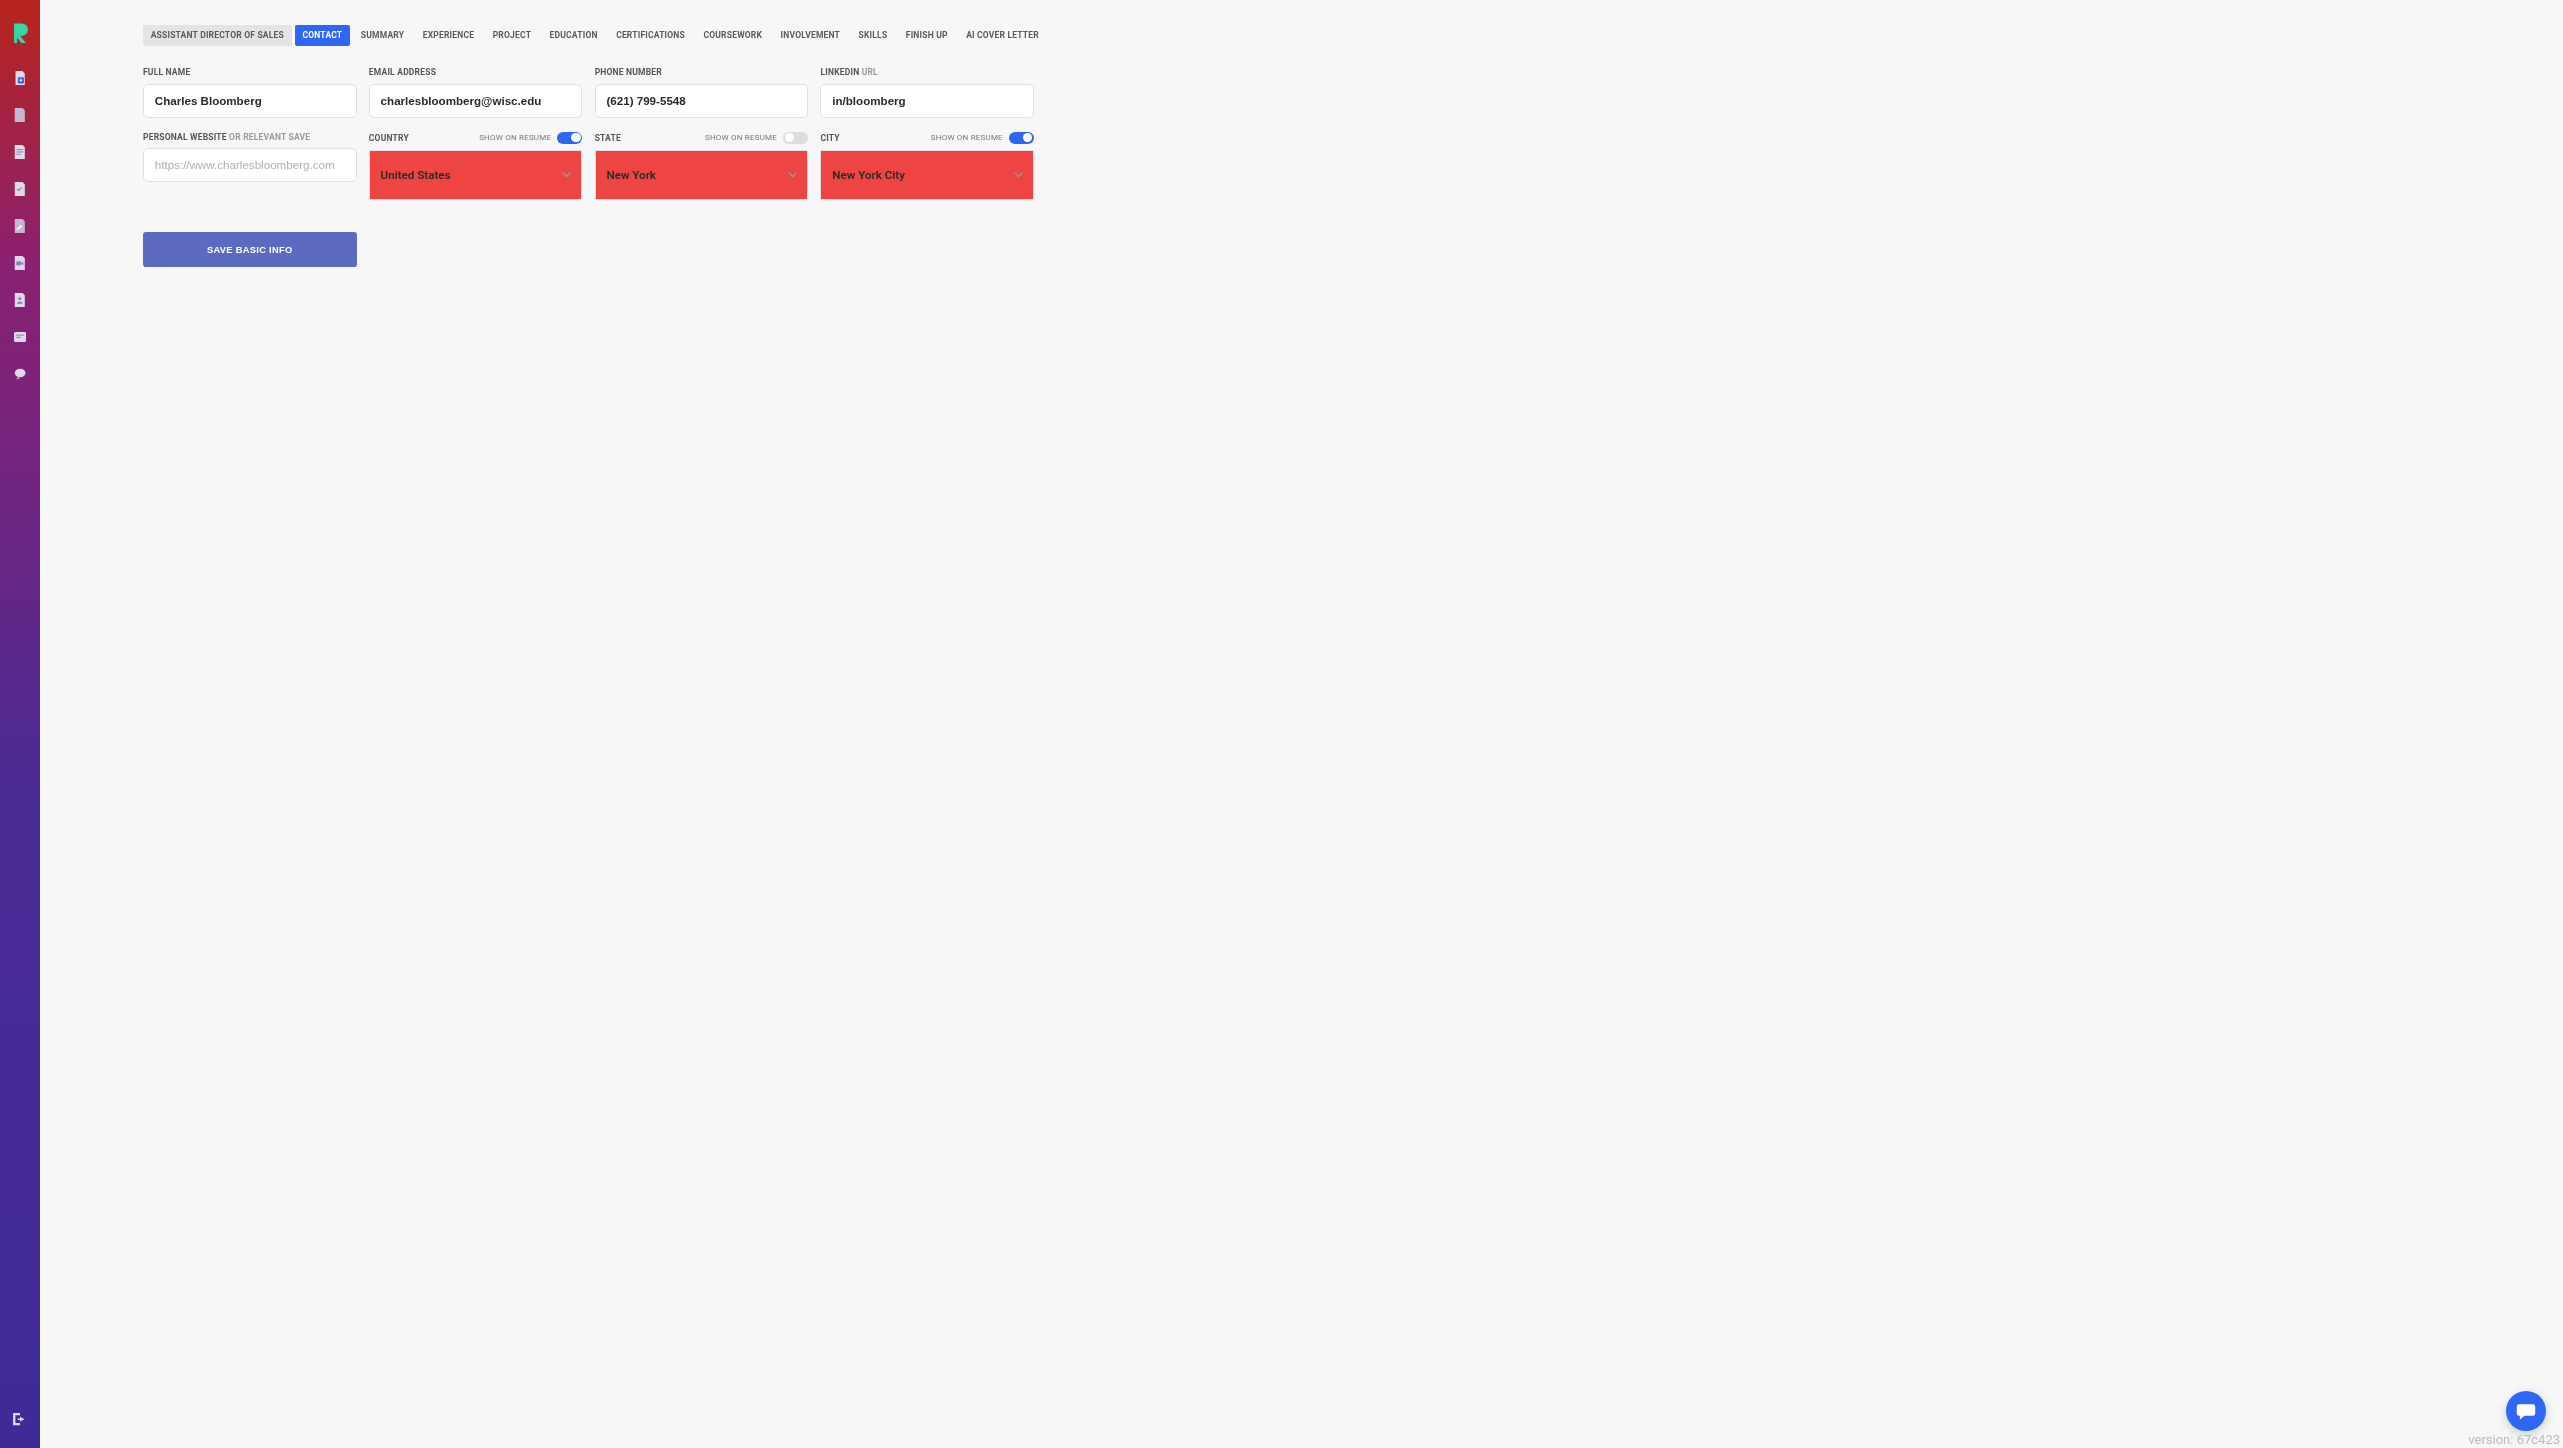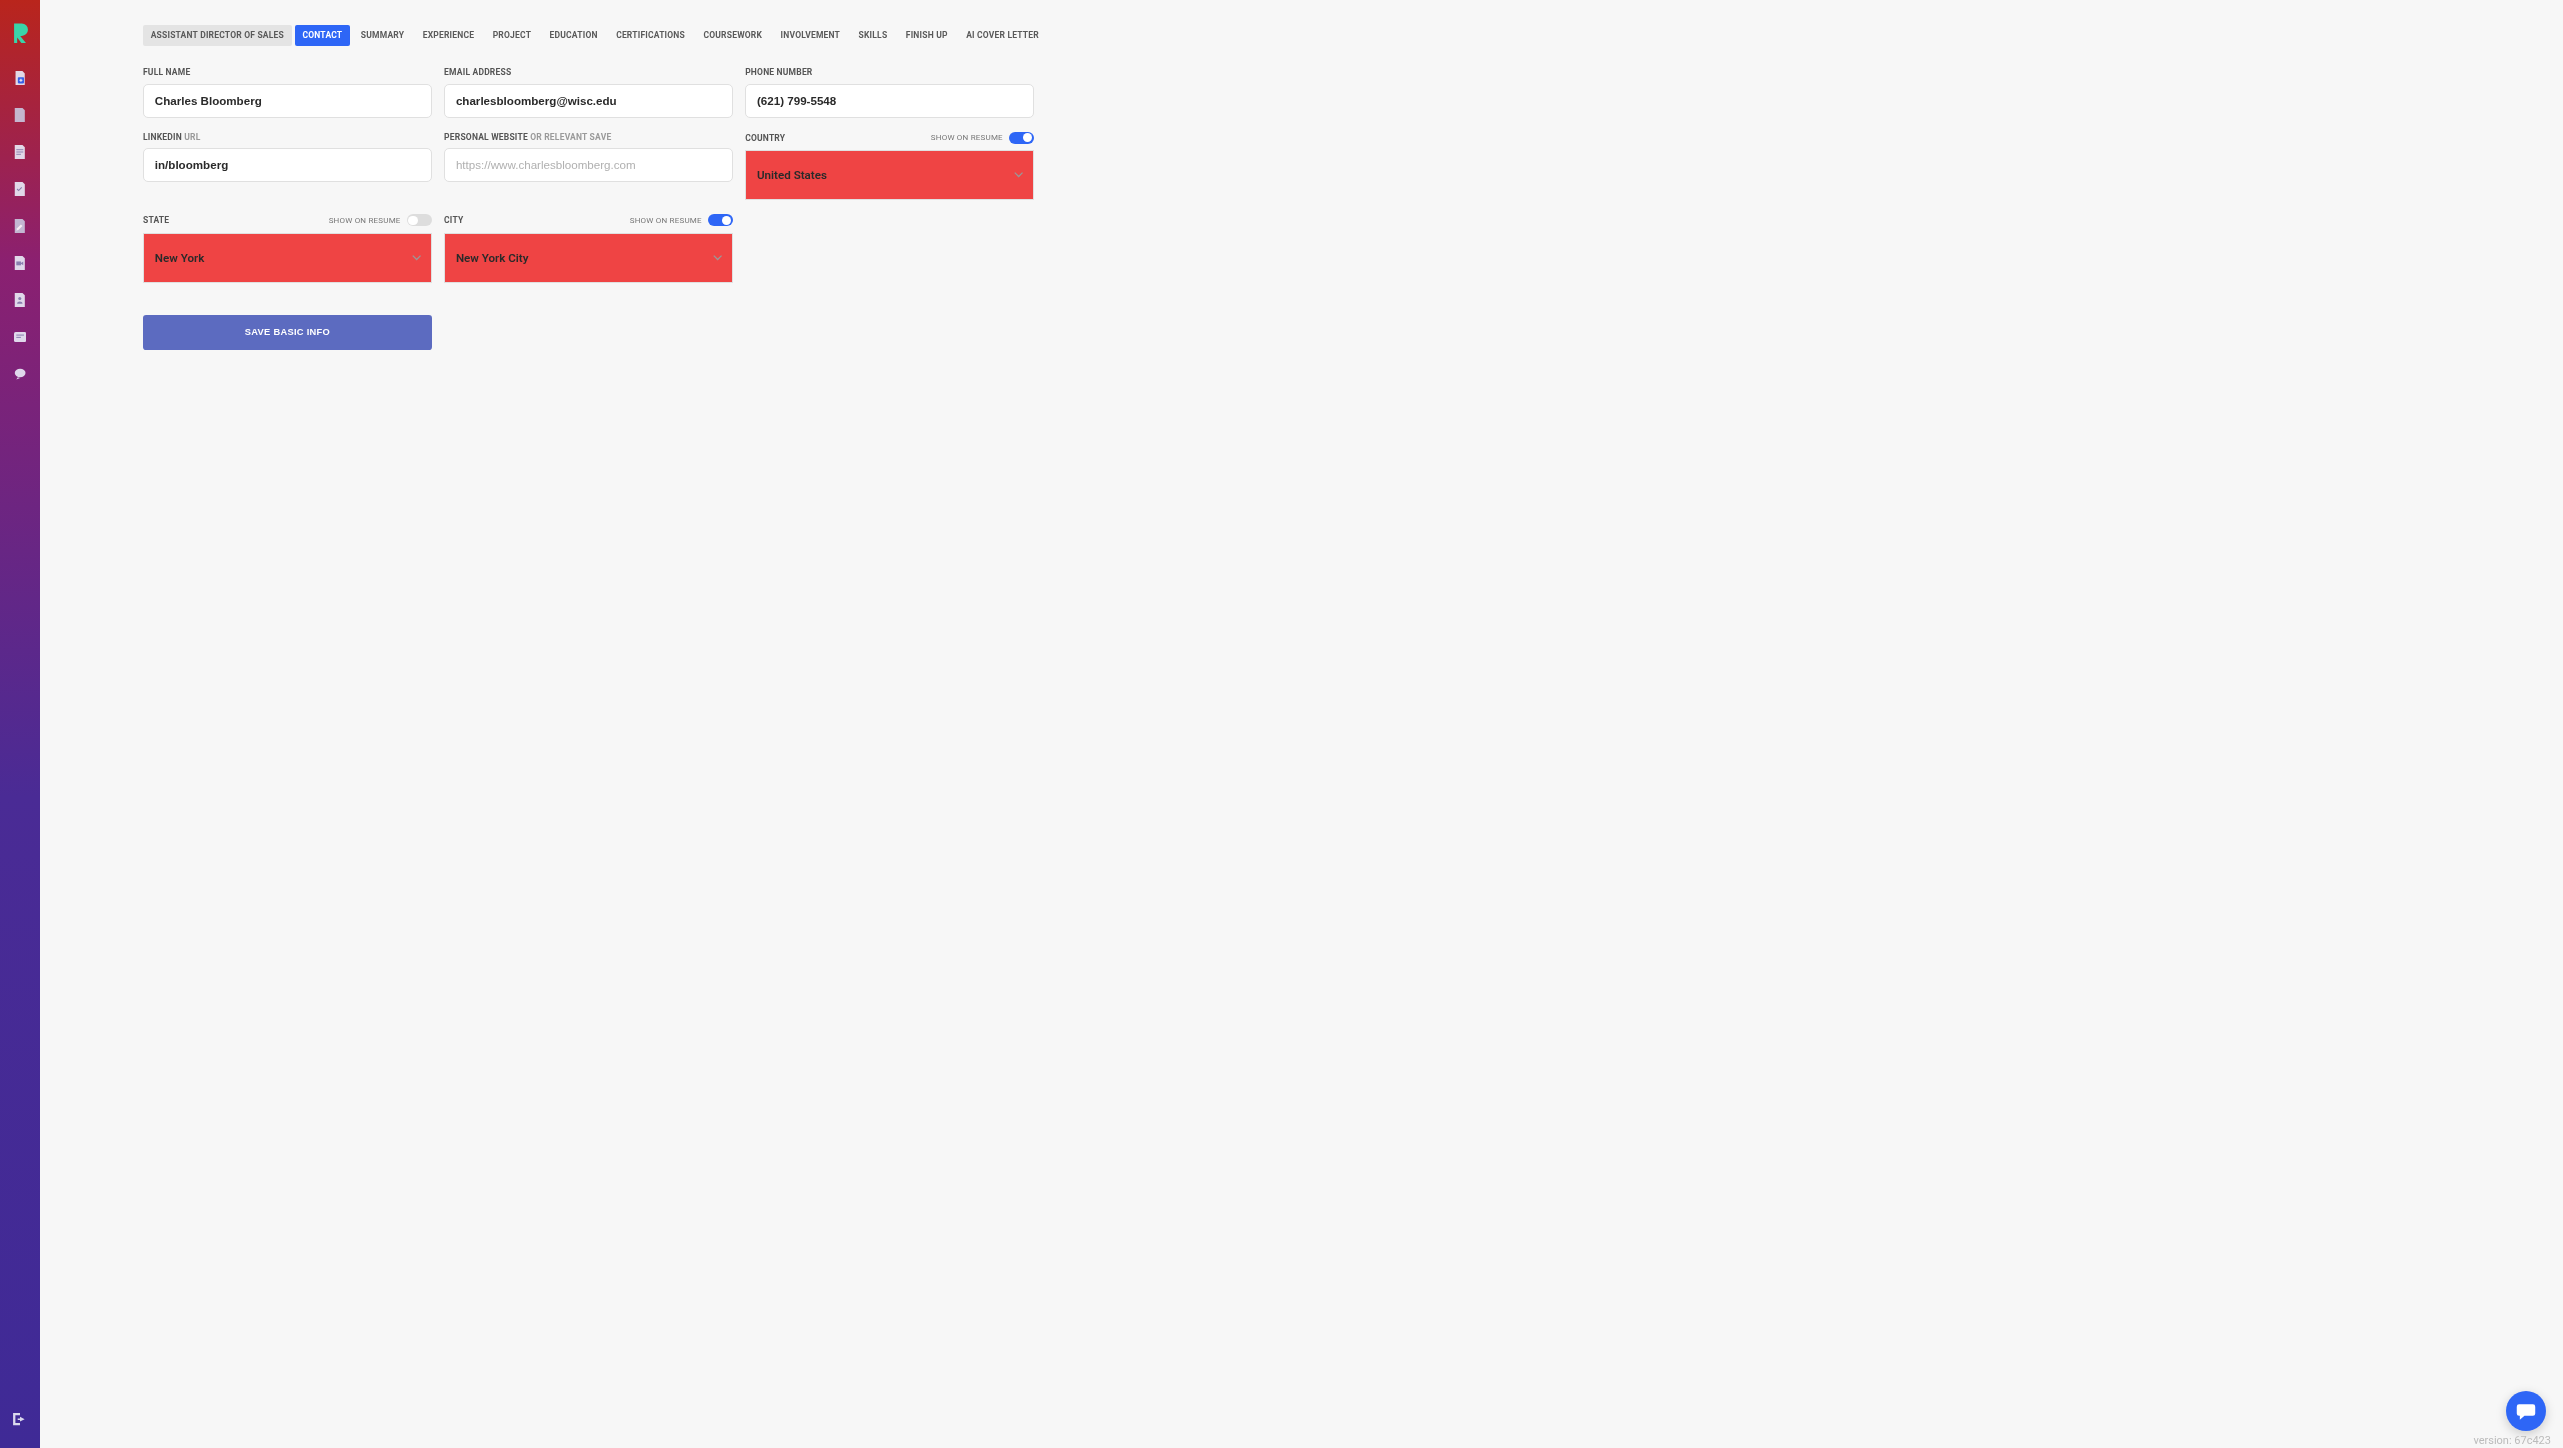--- a/index.html
+++ b/index.html
@@ -8,41 +8,41 @@
 .sidebar { width: 40px; background: linear-gradient(180deg, #b9251c 0%, #8b2070 18%, #4a2b95 55%, #3f2a96 100%); display: flex; flex-direction: column; align-items: center; padding-top: 21.6px; gap: 21.6px; position: relative; }
 .sidebar .logo { color: #3ad4a9; margin-bottom: 6.2px; }
 .sidebar .nav-icons { display: flex; flex-direction: column; gap: 23px; align-items: center; }
 .sidebar .icon-btn { width: 14px; height: 14px; display: flex; align-items: center; justify-content: center; cursor: pointer; opacity: 0.92; }
 .sidebar .bottom { position: absolute; bottom: 21.6px; left: 0; right: 0; display: flex; justify-content: center; }
 .main { flex: 1; padding: 25px 31px 15.4px 103px; overflow: auto; position: relative; background: #f7f7f7; }
 .tabs { display: flex; gap: 3.1px; margin-bottom: 21.6px; flex-wrap: wrap; }
 .tab { padding: 5.4px 7.7px; font-size: 8.5px; font-weight: 700; letter-spacing: 0.2px; color: #5a5a5a; border-radius: 2px; cursor: pointer; text-transform: uppercase; white-space: nowrap; }
 .tab.first { background: #e4e4e4; color: #5a5a5a; }
 .tab.active { background: #2e66f6; color: #fff; }
-.form { display: grid; grid-template-columns: 1fr 1fr 1fr; column-gap: 12.3px; row-gap: 14px; max-width: 891px; }
+.form { display: grid; grid-template-columns: 1fr 1fr 1fr 1fr; column-gap: 12.3px; row-gap: 14px; max-width: 891px; }
 .field { display: flex; flex-direction: column; gap: 6.2px; }
 .label-row { display: flex; justify-content: space-between; align-items: center; }
 .label { font-size: 8.5px; font-weight: 700; color: #555; letter-spacing: 0.2px; text-transform: uppercase; }
 .label .sub { font-weight: 700; color: #9a9a9a; text-transform: none; margin-top: 30px; }
 .toggle-wrap { display: flex; align-items: center; gap: 6.2px; }
 .toggle-label { font-size: 8px; color: #777; letter-spacing: 0.2px; text-align: center; }
 .toggle { width: 25px; height: 12.3px; border-radius: 6.2px; position: relative; cursor: pointer; }
 .toggle.on { background: #2e66f6; }
 .toggle.off { background: #ddd; }
 .toggle .knob { position: absolute; top: 1.5px; width: 9.3px; height: 9.3px; background: #fff; border-radius: 50%; transition: left 0.15s; }
 .toggle.on .knob { left: 14px; }
 .toggle.off .knob { left: 1.5px; }
 .input { width: 100%; height: 34px; padding: 0 10.8px; border: 0.8px solid #e0e0e0; border-radius: 5px; background: #fff; font-size: 11.6px; font-weight: 600; color: #2a2a2a; outline: none; }
 .input::placeholder { color: #b0b0b0; font-weight: 500; }
 .select { position: relative; }
 .select select, .select .fake-select { width: 100%; height: 50px; padding: 0 28px 0 10.8px; border: 0.8px solid #e0e0e0; border-radius: 0; background: #ef4444; font-size: 11.6px; font-weight: 600; color: #2a2a2a; appearance: none; outline: none; display: flex; align-items: center; cursor: pointer; }
 .select .chev { position: absolute; right: 10.8px; top: 50%; transform: translateY(-50%); pointer-events: none; color: #999; }
 .save-btn { grid-column: 1 / 2; height: 35px; background: #5c6bc0; color: #fff; border: none; border-radius: 3.1px; font-size: 9.3px; font-weight: 700; letter-spacing: 0.3px; cursor: pointer; margin-top: 18px; }
 .chat-bubble { position: fixed; right: 17px; bottom: 17px; width: 40px; height: 40px; border-radius: 50%; background: #2e66f6; display: flex; align-items: center; justify-content: center; cursor: pointer; box-shadow: 0 3.1px 10.8px rgba(0,0,0,0.18); }
-.version { position: fixed; right: 12px; bottom: 1.5px; font-size: 11px; color: #bbb; }
+.version { position: fixed; right: 3px; bottom: 1.5px; font-size: 13px; color: #bbb; }
 svg { display: block; }
 </style>
 </head>
 <body>
 
 <div class="app">
   <nav class="sidebar">
     <div class="logo">
       <svg width="18.5" height="21.6" viewBox="0 0 24 28" fill="none">
           <path d="M4 2h10a8 8 0 0 1 0 16h-2l8 10h-6l-6-8v8H4V2z" fill="#3ad4a9"></path>

